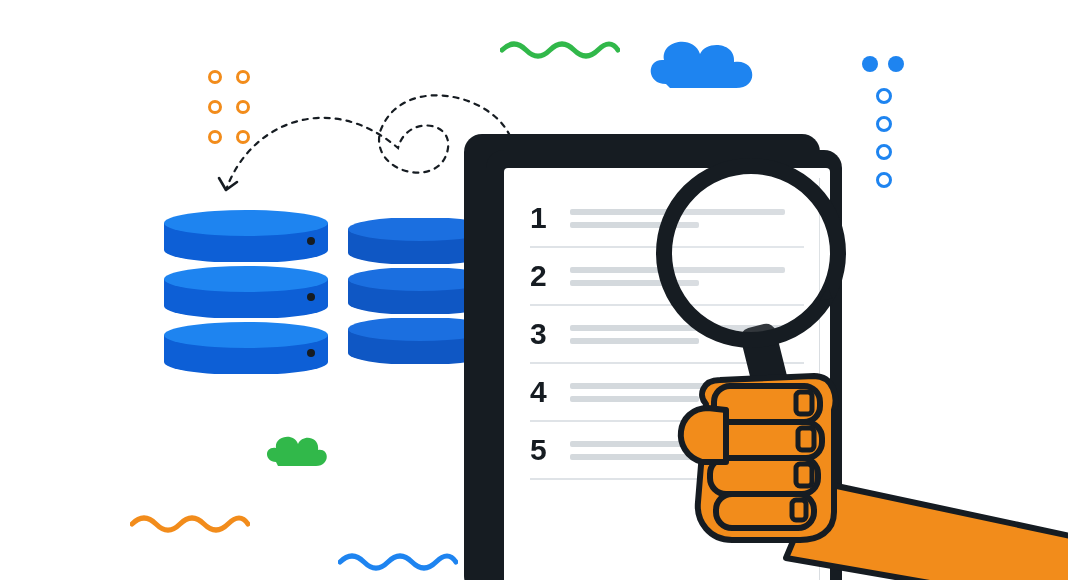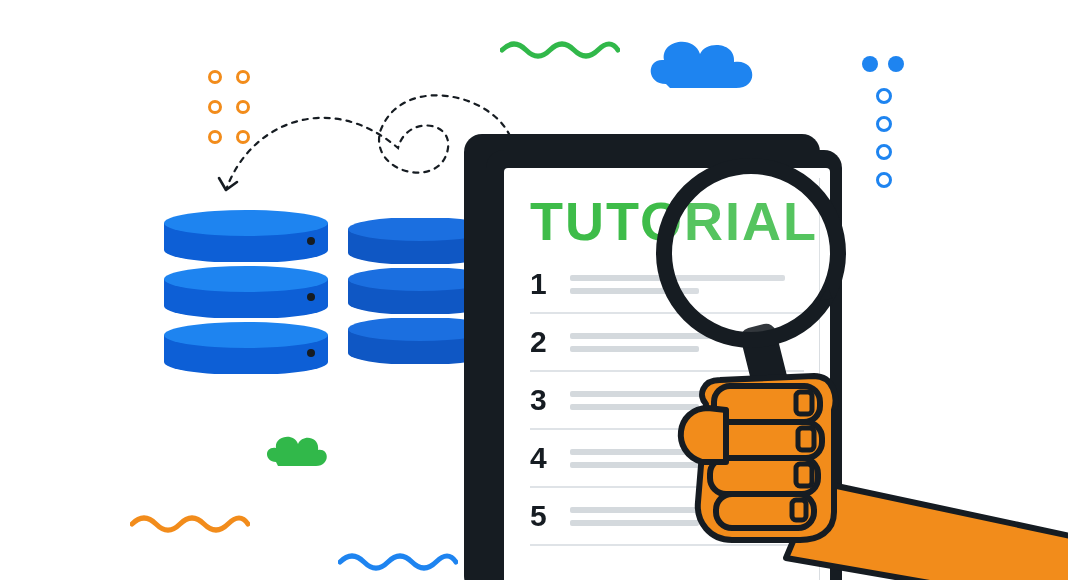--- a/index.html
+++ b/index.html
@@ -269,21 +269,20 @@
   </svg>
 
   <svg class="squiggle" style="left:338px; top:548px;" width="120" height="24">
     <path d="M2 14 Q 14 2, 26 14 T 50 14 T 74 14 T 98 14 T 118 14" stroke="#1e84f0" stroke-width="5" fill="none" stroke-linecap="round"></path>
   </svg>
 
   <div class="clipboard-back" style="left:464px; top:134px; width:356px; height:460px;"></div>
 
   <div class="clipboard-front" style="left:486px; top:150px; width:356px; height:460px;">
     <div class="paper">
-      <div class="title">TUTORIAL</div>
       <ol class="list">
         <li>
           <span class="num">1</span>
           <span class="lines">
               <span class="line long"></span>
               <span class="line short"></span>
             </span>
         </li>
         <li>
           <span class="num">2</span>

